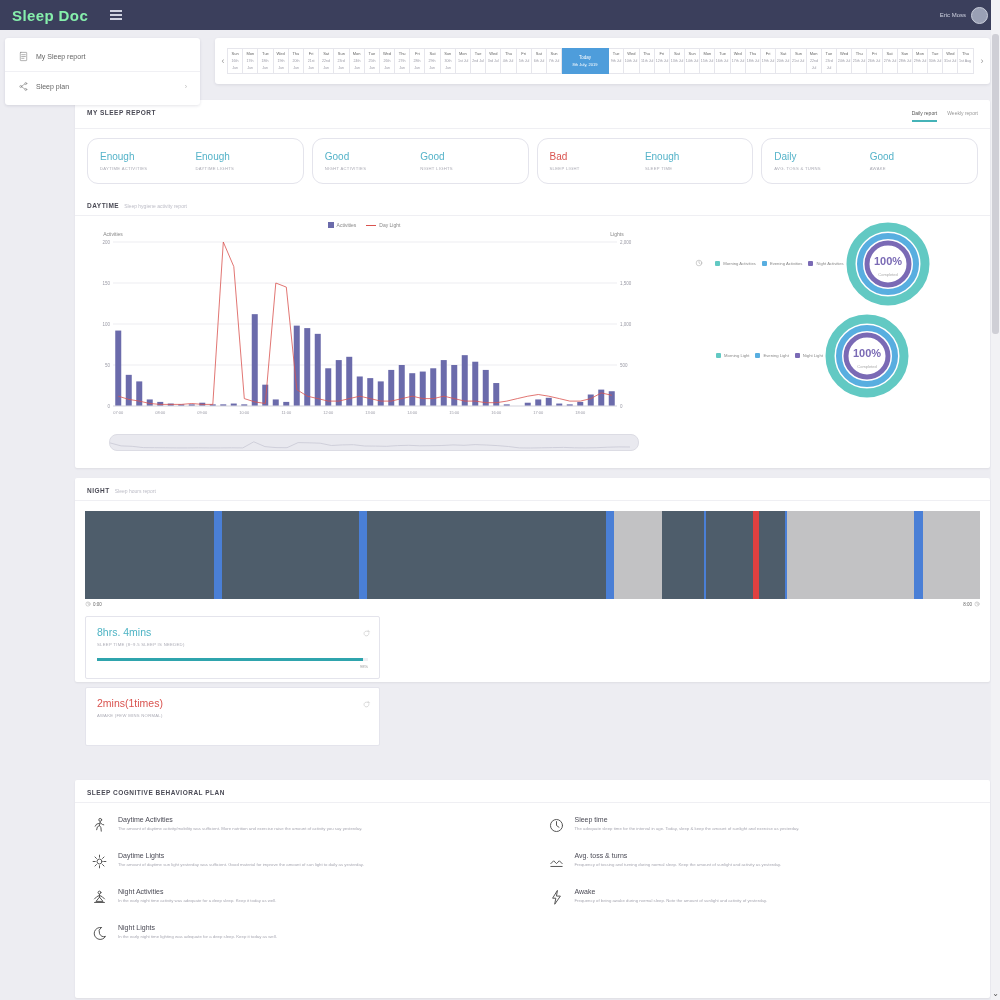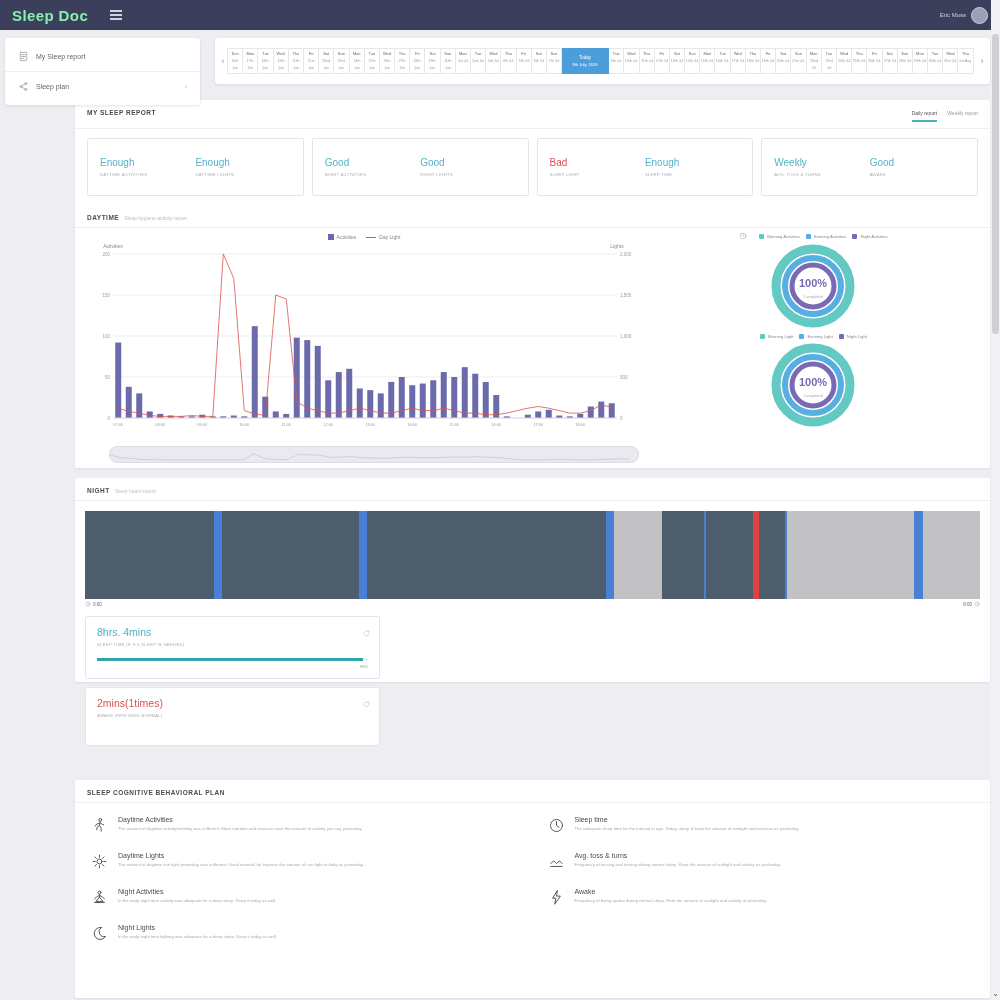--- a/index.html
+++ b/index.html
@@ -38,36 +38,36 @@
   .sec-head{display:flex;align-items:baseline;padding:9px 12px 6px 12px;}
   .sec-title{font-size:6.5px;font-weight:bold;color:#4a4a55;letter-spacing:.5px;}
   .sec-sub{font-size:5px;color:#bcbcc6;margin-left:5px;}
   .sec-rule{border:none;border-top:1px solid #efeff3;margin:0;}
   
   .tabs{margin-left:auto;display:flex;gap:10px;}
   .tab{font-size:5px;color:#999;padding-bottom:4px;cursor:pointer;}
   .tab.active{color:#555;border-bottom:2px solid #45b3b8;}
   
   .sum-row{display:flex;gap:8px;padding:9px 12px;}
-  .sumcard{flex:1;border:1px solid #e4e4ec;border-radius:2px;display:flex;padding:18px 12px;background:#fff;}
+  .sumcard{flex:1;border:1px solid #e4e4ec;border-radius:11px;display:flex;padding:12px 12px;background:#fff;}
   .sumhalf{flex:1;}
   .sumval{font-size:10px;font-weight:300;color:#55b3c9;}
   .sumval.red{color:#d9534f;}
   .sumlbl{font-size:4.2px;color:#ababb5;margin-top:4px;letter-spacing:.3px;}
   
   .day-content{display:flex;padding:2px 8px 0 8px;}
   .chart-wrap{width:562px;}
   .chart-legend{display:flex;justify-content:center;gap:10px;font-size:5px;color:#888;margin:4px 0 0 0;}
   .leg-item{display:flex;align-items:center;gap:3px;}
   .leg-sq{width:6px;height:6px;background:#6b6bab;display:inline-block;}
   .leg-line{width:10px;height:0;border-top:1.5px solid #d9534f;display:inline-block;}
   .range-sel{height:15px;background:#e9e9ef;border:1px solid #dcdce4;border-radius:8px;margin:2px 6px 0 26px;position:relative;overflow:hidden;}
   .range-sel svg{display:block;}
   .donut-col{flex:1;display:flex;flex-direction:column;align-items:center;padding-top:2px;}
-  .donut-block{display:flex;flex-direction:column;align-items:center;margin-bottom:4px;}
+  .donut-block{display:flex;flex-direction:row;align-items:center;margin-bottom:4px;}
   .donut-legend{display:flex;align-items:center;gap:6px;font-size:4.2px;color:#888;margin-bottom:2px;}
   .donut-legend .leg-item .sq{width:5px;height:5px;display:inline-block;border-radius:1px;}
   .donut-tools{display:flex;align-items:center;gap:4px;margin-right:6px;color:#999;}
   
   .timeline{display:flex;height:88px;margin:10px 10px 2px 10px;overflow:hidden;}
   .timeline div{height:100%;}
   .tl-labels{display:flex;justify-content:space-between;margin:0 10px;font-size:4.5px;color:#666;align-items:center;}
   .tl-labels .lab{display:flex;align-items:center;gap:2px;}
   .stat-row{display:flex;gap:9px;padding:8px 10px 0 10px;}
   .statcard{border:1px solid #e4e4ec;border-radius:2px;background:#fff;box-sizing:border-box;padding:9px 11px;position:relative;width:295px;}
@@ -357,21 +357,21 @@
        <div class="sumval red">Bad</div>
        <div class="sumlbl">SLEEP LIGHT</div>
      </div>
         <div class="sumhalf">
        <div class="sumval ">Enough</div>
        <div class="sumlbl">SLEEP TIME</div>
      </div>
       </div>
       <div class="sumcard">
         <div class="sumhalf">
-       <div class="sumval ">Weekly</div>
+       <div class="sumval ">Daily</div>
        <div class="sumlbl">AVG. TOSS &amp; TURNS</div>
      </div>
         <div class="sumhalf">
        <div class="sumval ">Good</div>
        <div class="sumlbl">AWAKE</div>
      </div>
       </div>
     </div>
   <div class="sec-head">
     <span class="sec-title">DAYTIME</span>

